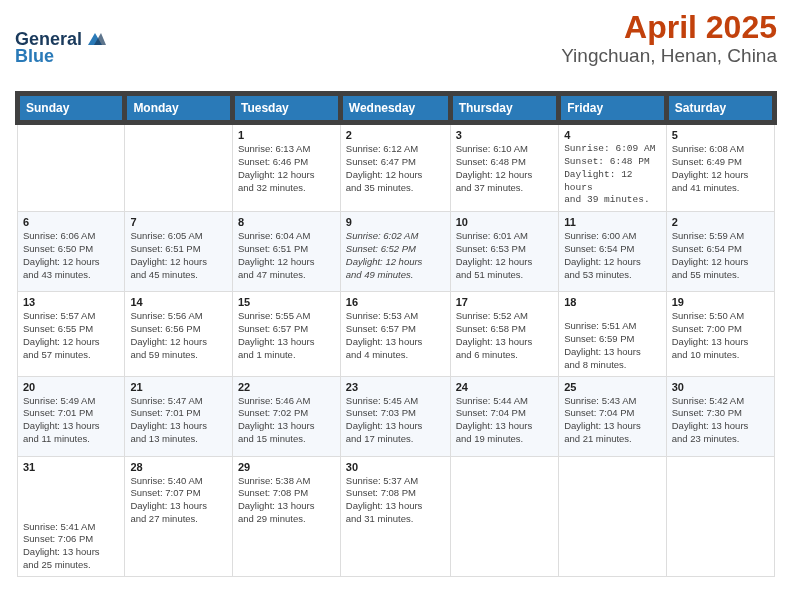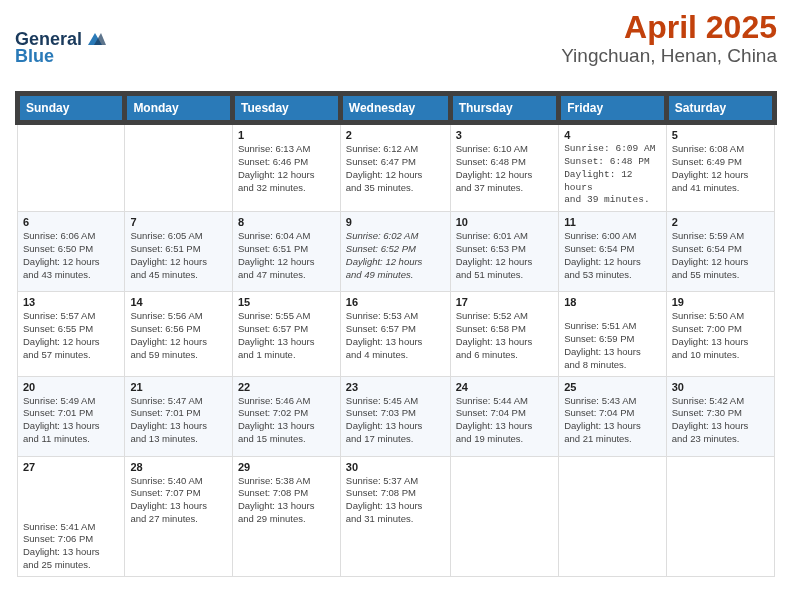--- a/index.html
+++ b/index.html
@@ -304,21 +304,21 @@
           <td>
             <span class="day-number">30</span>
             <div class="day-info" style="white-space: pre-line;">Sunrise: 5:42 AM
 Sunset: 7:30 PM
 Daylight: 13 hours
 and 23 minutes.</div>
           </td>
         </tr>
         <tr>
           <td>
-            <span class="day-number">27</span>
+            <span class="day-number">31</span>
             <div class="day-info" style="white-space: pre-line; margin-top: 48px;">Sunrise: 5:41 AM
 Sunset: 7:06 PM
 Daylight: 13 hours
 and 25 minutes.</div>
           </td>
           <td>
             <span class="day-number">28</span>
             <div class="day-info" style="white-space: pre-line;">Sunrise: 5:40 AM
 Sunset: 7:07 PM
 Daylight: 13 hours

